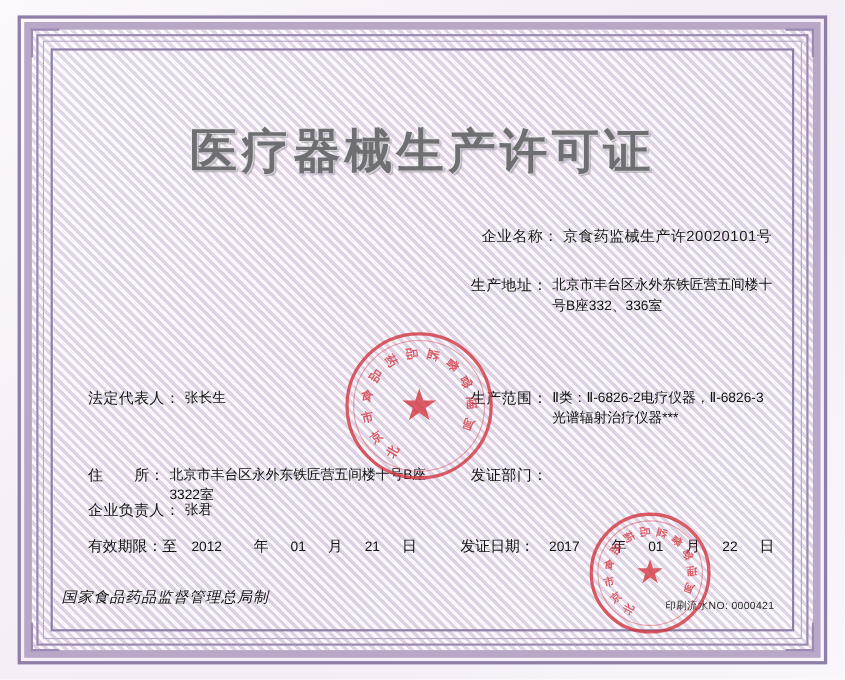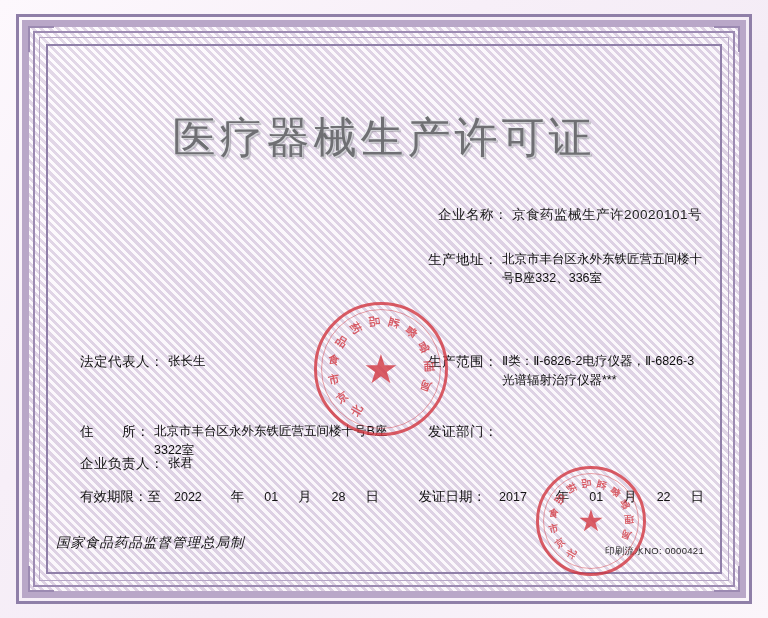--- a/index.html
+++ b/index.html
@@ -93,21 +93,21 @@
 
   
   .title {
     position: absolute;
     left: 0;
     right: 0;
     top: 55px;
     text-align: center;
     font-family: "DejaVu Sans", "Liberation Sans", sans-serif;
     font-size: 43px;
-    font-weight: normal;
+    font-weight: bold;
     letter-spacing: 4px;
     color: #6f6f73;
     text-shadow:
       1px 1px 0 #cfcfd4,
       2px 2px 1px rgba(110,110,120,0.45),
       -1px -1px 0 #e8e8ee;
   }
 
   
   .permit-no {
@@ -351,29 +351,29 @@
         <div class="fld">
           <span class="lbl">发证部门：</span>
         </div>
       </div>
     </div>
 
     <div class="date-line">
       <span class="seg">有效期限：</span>
       <span class="seg">至</span>
       <span class="gap-sm"></span>
-      <span class="u">2022</span>
+      <span class="u">2012</span>
       <span class="gap-md"></span>
       <span class="seg">年</span>
       <span class="gap-sm"></span>
       <span class="u">01</span>
       <span class="gap-sm"></span>
       <span class="seg">月</span>
       <span class="gap-sm"></span>
-      <span class="u">28</span>
+      <span class="u">21</span>
       <span class="gap-sm"></span>
       <span class="seg">日</span>
       <span class="gap-lg"></span>
       <span class="seg">发证日期：</span>
       <span class="gap-sm"></span>
       <span class="u">2017</span>
       <span class="gap-md"></span>
       <span class="seg">年</span>
       <span class="gap-sm"></span>
       <span class="u">01</span>

